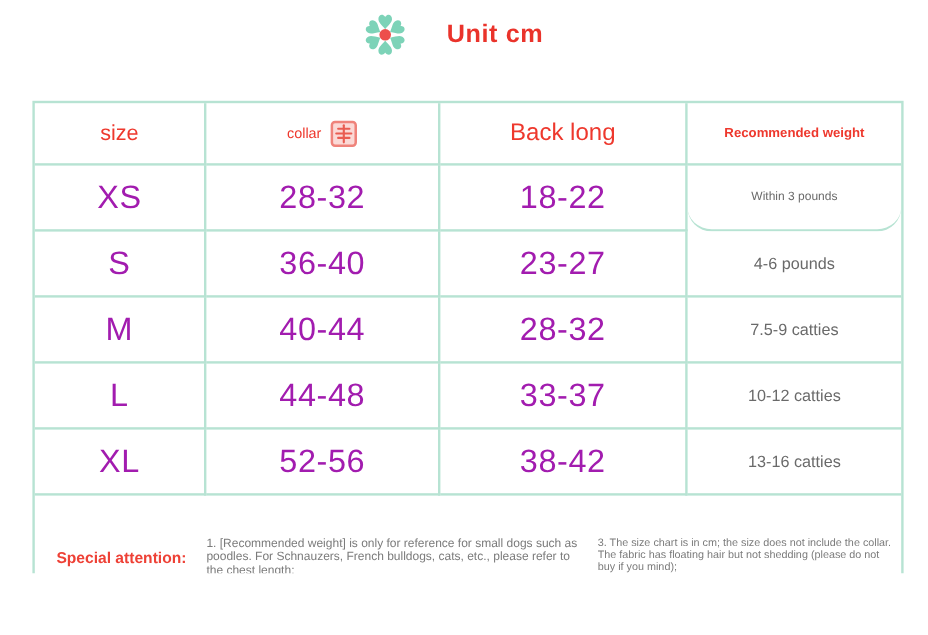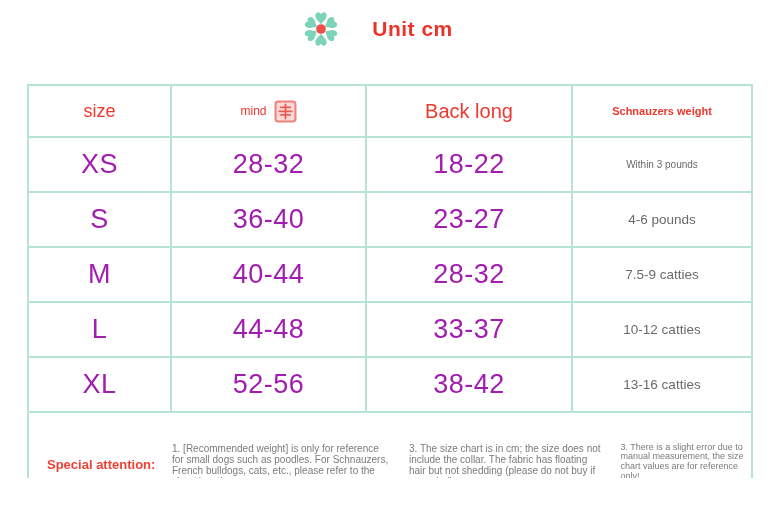--- a/index.html
+++ b/index.html
@@ -59,21 +59,21 @@
   
   .hcell { color: #ee382d; }
   .hcell.c0 { font-size: 18px; }
   .hcell.c1 { font-size: 12px; gap: 7px; }
   .hcell.c2 { font-size: 20px; }
   .hcell.c3 { font-size: 11px; font-weight: bold; }
 
   
   .cell { color: #a21caf; font-size: 27px; font-weight: 300; letter-spacing: 0.5px; }
   .cell.c3 { font-size: 13.5px; color: #6a6a6a; letter-spacing: 0; }
-  .cell.c3.small { font-size: 10px; }
+  .cell.c3.small { font-size: 10px; border-radius: 20px; }
 
   
   .notes-band {
     grid-column: 1 / -1;
     display: flex;
     align-items: center;
     border: none;
   }
   .notes-label {
     width: 143px;
@@ -123,41 +123,40 @@
         <circle cx="20" cy="20" r="4.6" fill="#ed4f4b"></circle>
       </svg>
     </span>
     <span class="unit-label">Unit cm</span>
   </div>
 
   <div class="sheet">
 
     <div class="hcell c0">size</div>
     <div class="hcell c1">
-      <span>mind</span>
+      <span>collar</span>
       <span class="stamp-icon">
         <svg width="23" height="23" viewBox="0 0 22 22">
           <rect x="1.5" y="1.5" width="19" height="19" rx="2.5" fill="#fbd9d6" stroke="#ef837b" stroke-width="2"></rect>
           <g stroke="#e95c51" stroke-width="1.7" stroke-linecap="round" fill="none">
             <line x1="6.5" y1="7" x2="15.5" y2="7"></line>
             <line x1="5" y1="10.8" x2="17" y2="10.8"></line>
             <line x1="6.5" y1="14.3" x2="15.5" y2="14.3"></line>
             <line x1="11" y1="4.2" x2="11" y2="17.8"></line>
           </g>
         </svg>
       </span>
     </div>
     <div class="hcell c2">Back long</div>
-    <div class="hcell c3">Schnauzers weight</div>
+    <div class="hcell c3">Recommended weight</div>
 
     <div id="rows-mount" style="display:contents"><div style="display: contents;"><div class="cell c0">XS</div><div class="cell c1">28-32</div><div class="cell c2">18-22</div><div class="cell c3 small">Within 3 pounds</div></div><div style="display: contents;"><div class="cell c0">S</div><div class="cell c1">36-40</div><div class="cell c2">23-27</div><div class="cell c3">4-6 pounds</div></div><div style="display: contents;"><div class="cell c0">M</div><div class="cell c1">40-44</div><div class="cell c2">28-32</div><div class="cell c3">7.5-9 catties</div></div><div style="display: contents;"><div class="cell c0">L</div><div class="cell c1">44-48</div><div class="cell c2">33-37</div><div class="cell c3">10-12 catties</div></div><div style="display: contents;"><div class="cell c0">XL</div><div class="cell c1">52-56</div><div class="cell c2">38-42</div><div class="cell c3">13-16 catties</div></div></div>
 
     <div class="notes-band">
       <div class="notes-label">Special attention:</div>
       <div class="notes-list">
         <div class="note">1. [Recommended weight] is only for reference for small dogs such as poodles. For Schnauzers, French bulldogs, cats, etc., please refer to the chest length;</div>
         <div class="note">3. The size chart is in cm; the size does not include the collar. The fabric has floating hair but not shedding (please do not buy if you mind);</div>
-        <div class="note">3. There is a slight error due to manual measurement, the size chart values are for reference only!</div>
       </div>
     </div>
   </div>
 
 </div>
 
 </body></html>

